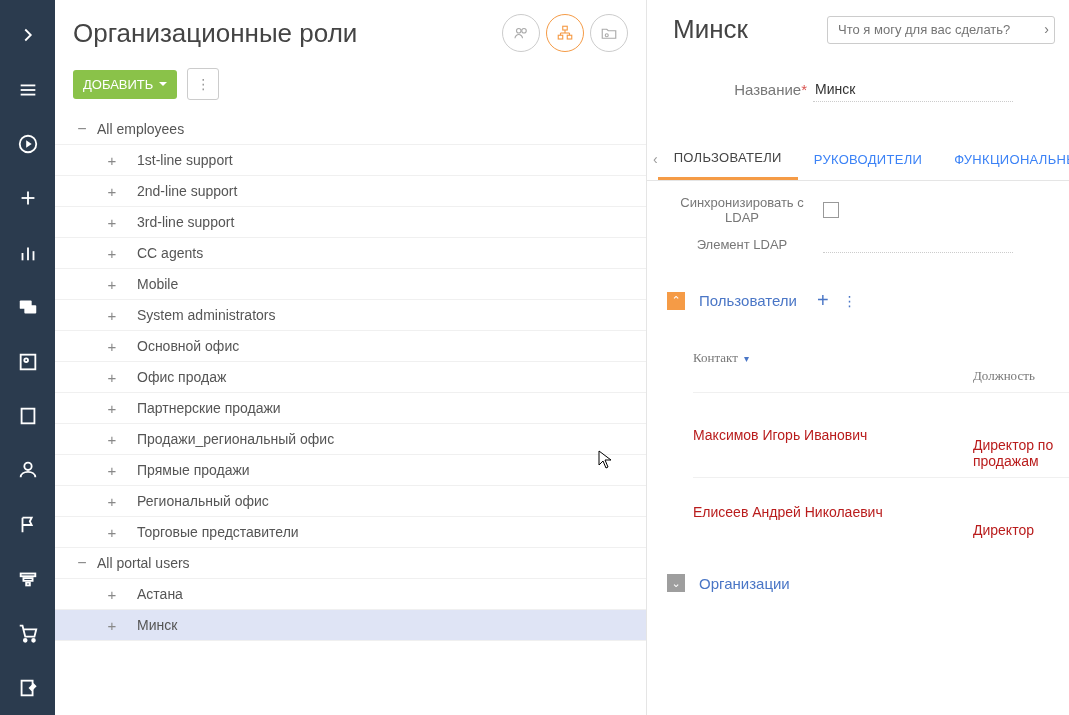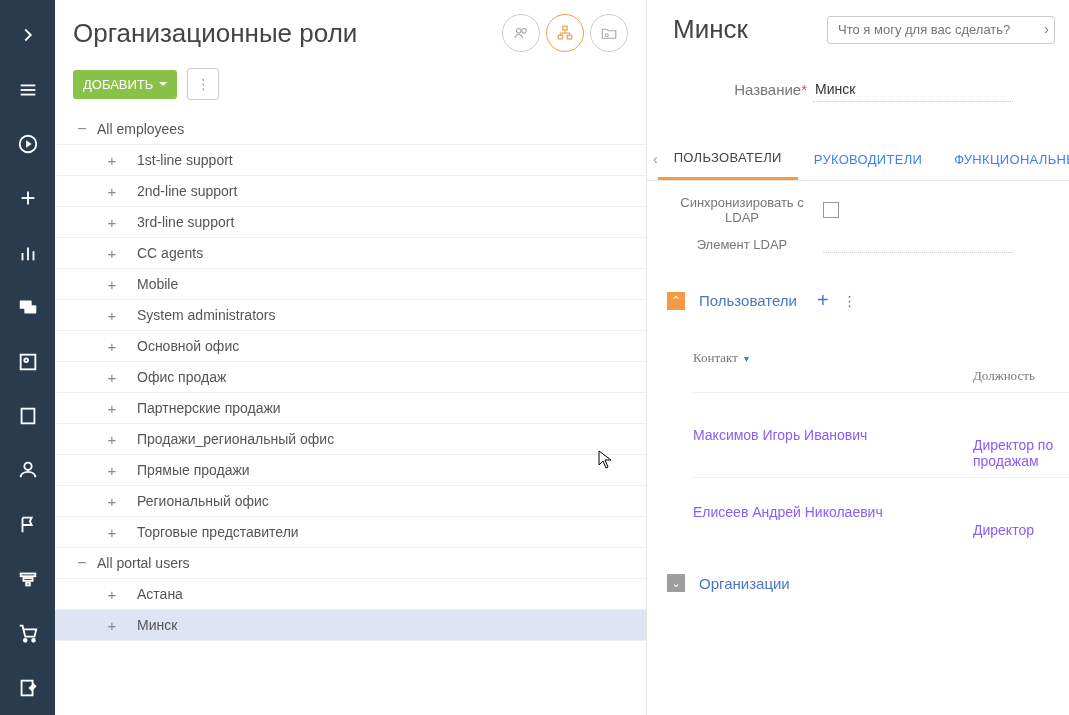--- a/index.html
+++ b/index.html
@@ -72,21 +72,21 @@
   .section-title { color: #4a76c6; font-size: 15px; }
   .plus-btn { color: #4a76c6; font-size: 20px; cursor: pointer; margin-left: 6px; }
   .dots-btn { color: #4a76c6; cursor: pointer; }
 
   
   .tbl { padding: 4px 0 0 46px; }
   .tbl-head { display: flex; color: #777; font-size: 13px; padding: 8px 0; font-family: Liberation Serif, serif; }
   .col-contact { width: 280px; display: flex; align-items: center; gap: 6px; }
   .col-pos { flex: 1; margin-top: 36px; }
   .sort-caret { color: #4a76c6; font-size: 10px; }
-  .tbl-row { display: flex; padding: 8px 0; border-top: 1px solid #f0f0f0; color: #8b5cf6; }
+  .tbl-row { display: flex; padding: 8px 0; border-top: 1px solid #f0f0f0; color: #b91c1c; }
   .tbl-row:nth-child(even){ }
 
   .section-head2 { display: flex; align-items: center; gap: 14px; padding: 28px 26px 8px 20px; }
   .collapse-btn2 { width: 18px; height: 18px; background: #9e9e9e; color: #fff; display: flex; align-items: center; justify-content: center; font-size: 11px; cursor: pointer; }
 
   .cursor { position: absolute; left: 598px; top: 450px; pointer-events:none; }
   .cursor svg { width: 16px; height: 20px; }
 </style>
 </head>
 <body>

